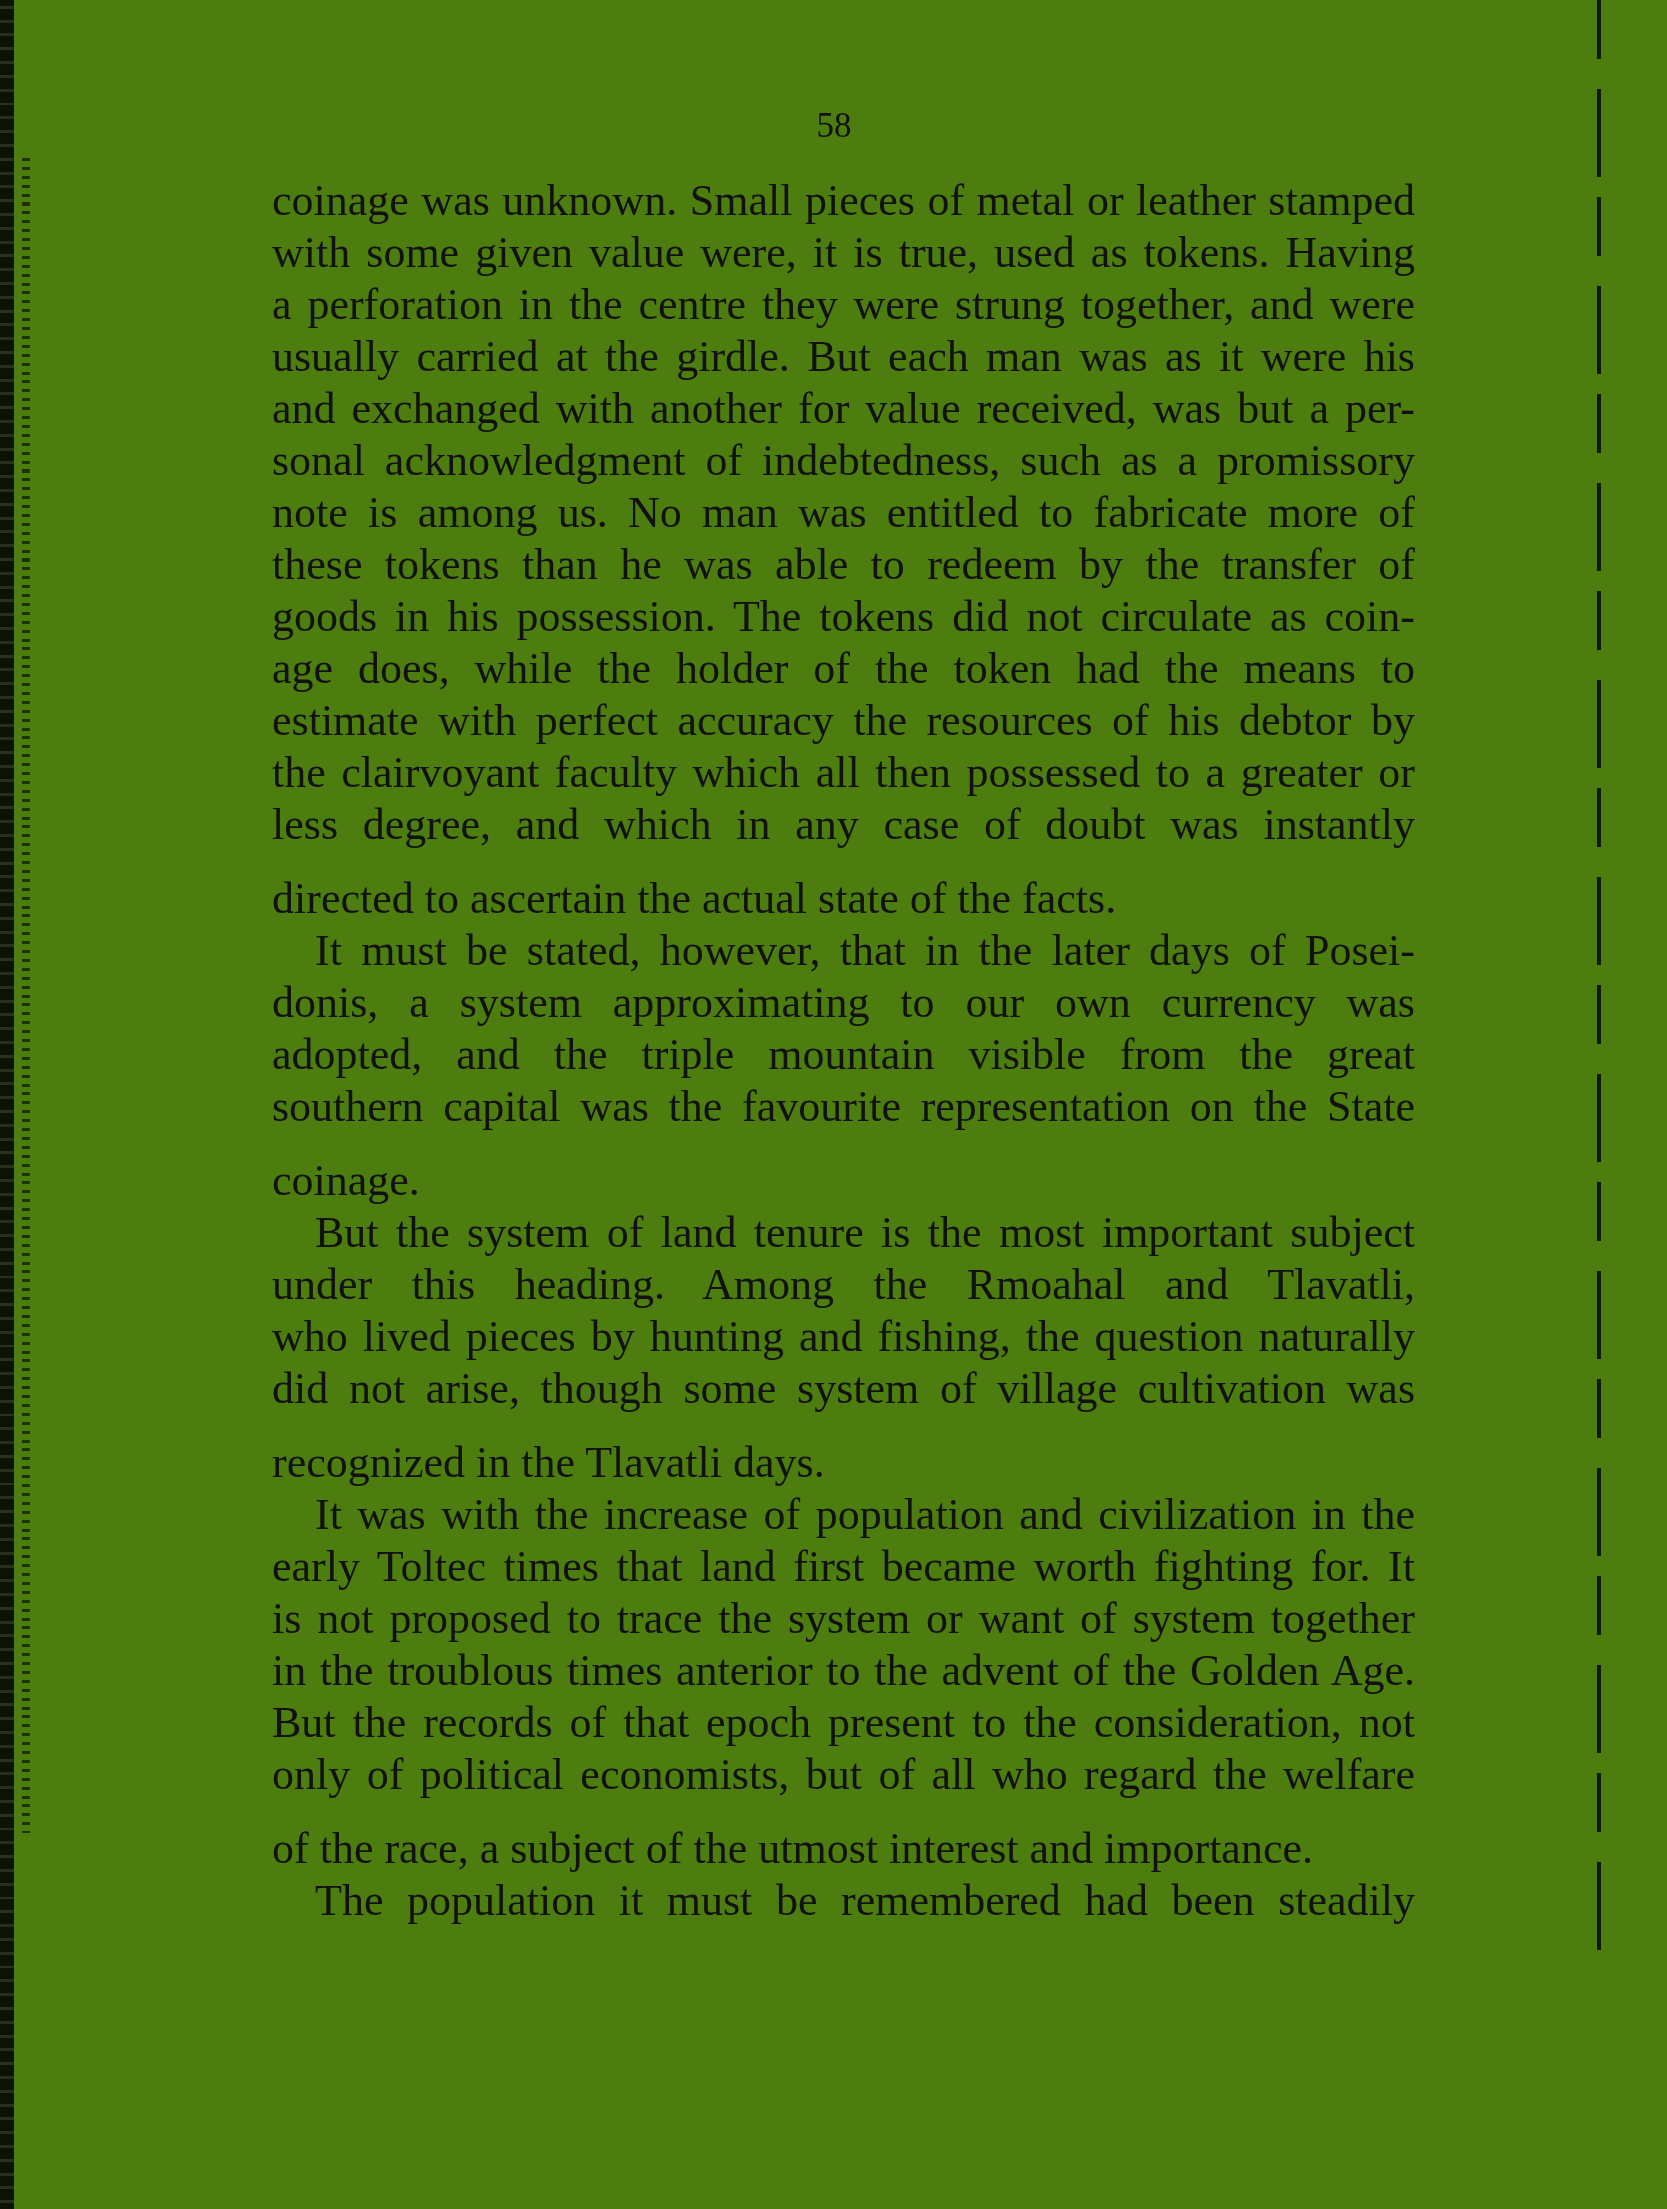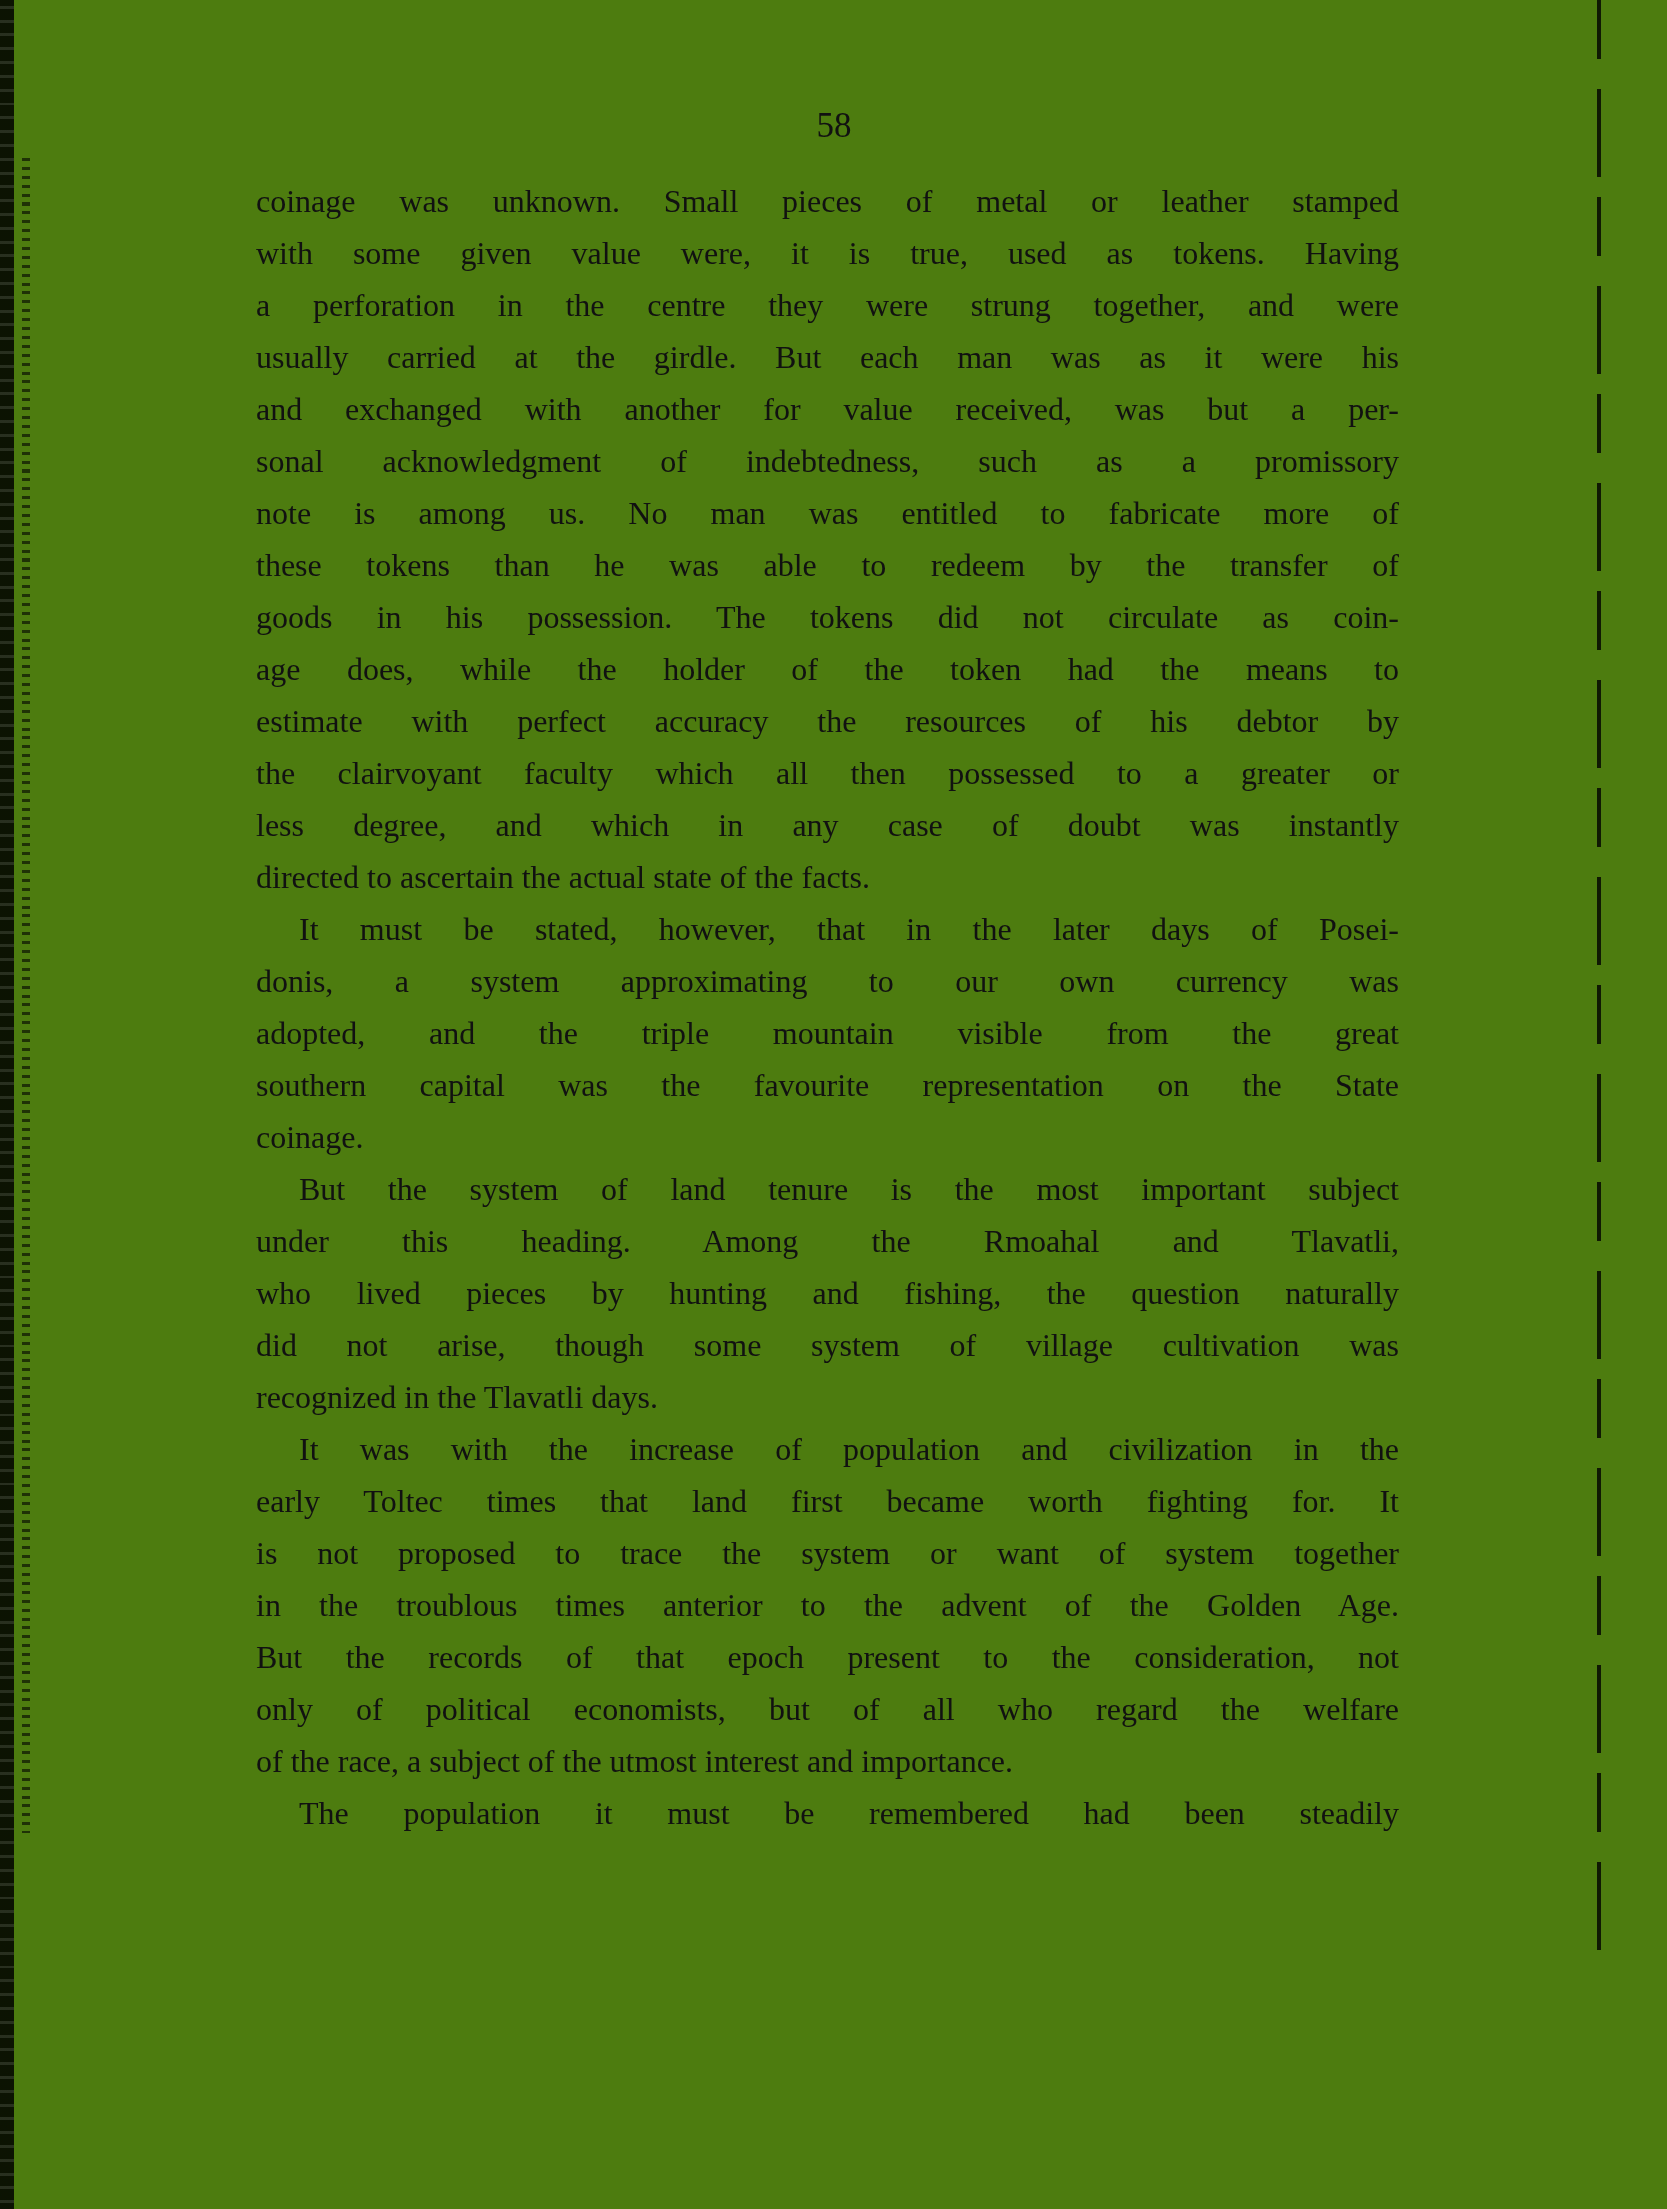--- a/index.html
+++ b/index.html
@@ -5,29 +5,29 @@
   html, body { margin: 0; padding: 0; background: #ffffff; }
   body { width: 1668px; height: 2210px; position: relative; overflow: hidden; }
   .page {
     position: absolute; left: 0; top: 0; width: 1668px; height: 2210px; background: #4d7c0f;
   }
   .page-number {
     position: absolute; top: 106px; left: 0; width: 1668px; text-align: center;
     font-family: "Liberation Serif", "DejaVu Serif", serif; font-size: 35px; color: #111;
   }
   .body-text {
-    position: absolute; left: 256px; top: 175px; width: 1143px;
+    position: absolute; left: 272px; top: 175px; width: 1143px;
     font-family: "Liberation Serif", "DejaVu Serif", serif;
-    font-size: 32px; line-height: 52px; color: #111;
+    font-size: 44px; line-height: 52px; color: #111;
   }
   .line {
     display: block; white-space: nowrap; text-align: justify; text-align-last: justify;
     height: 52px;
   }
-  .line.last { text-align-last: left; }
+  .line.last { text-align-last: left; margin-top: 22px; }
   .line.indent { padding-left: 43px; }
   
   .edge-left {
     position: absolute; left: 0; top: 0; width: 13.8px; height: 2210px;
     background: repeating-linear-gradient(180deg, #000 0 5.9px, #222 5.9px 8.9px, #000 8.9px 13.8px);
     opacity: 0.85;
   }
   .edge-left-2 {
     position: absolute; left: 21.7px; top: 158px; width: 7.9px; height: 1675px;
     background: repeating-linear-gradient(180deg, #000 0 3px, transparent 3px 8.9px);

